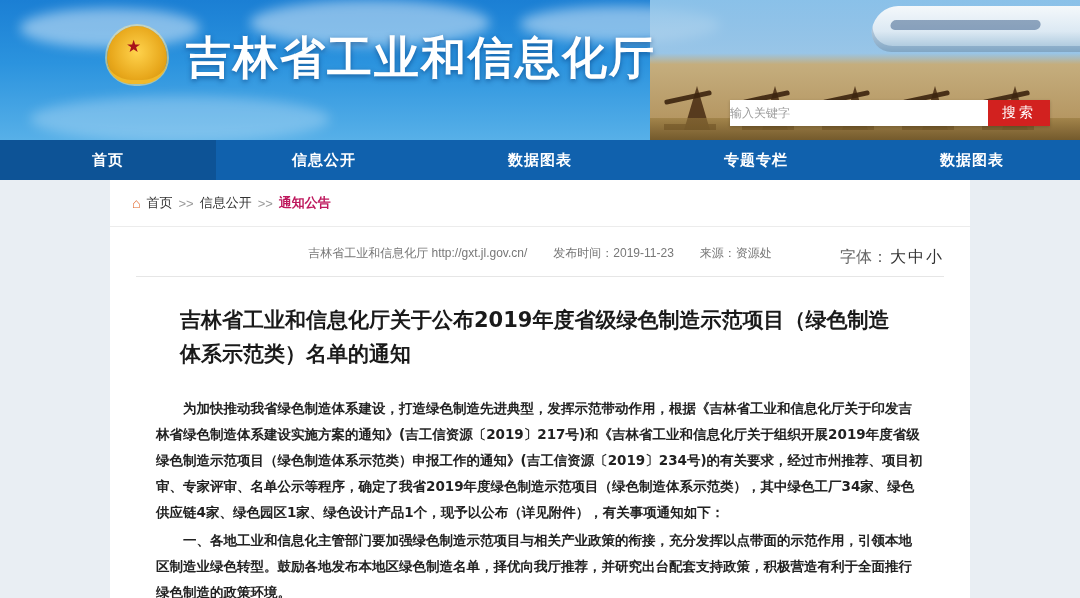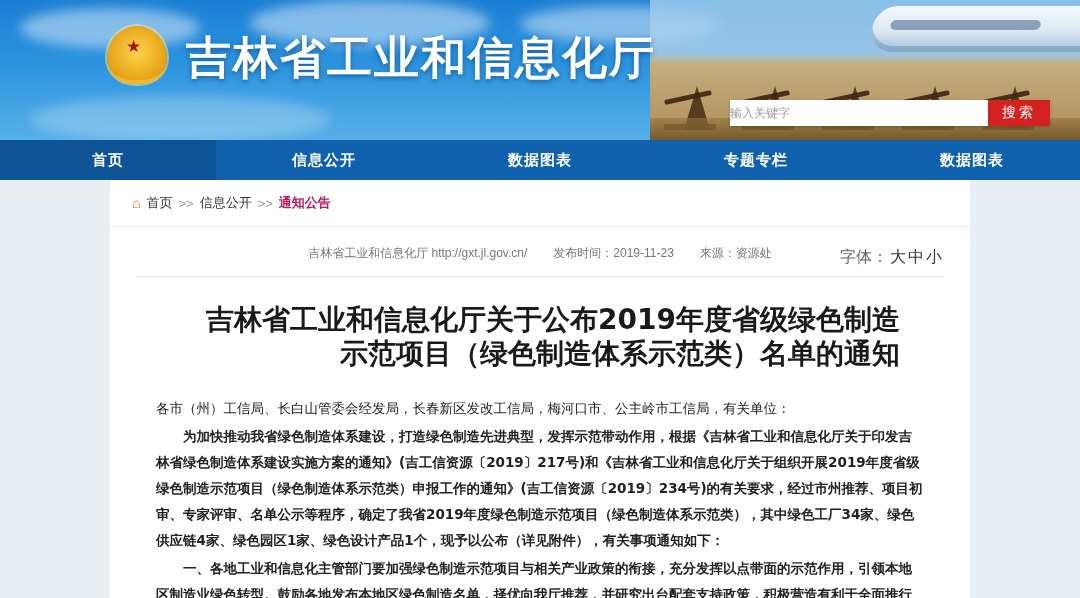--- a/index.html
+++ b/index.html
@@ -129,21 +129,21 @@
     display:flex;align-items:center;justify-content:center;gap:26px;
     padding:18px 0 6px 0;font-size:12px;color:#777;position:relative;
   }
   .meta .src a{color:#777;text-decoration:none;}
   .fontsize{
     position:absolute;right:28px;top:20px;font-size:16px;color:#666;
   }
   .fontsize b{font-weight:normal;color:#333;margin-left:2px;cursor:pointer;}
   .divider{height:1px;background:#e6e6e6;margin:8px 26px 0 26px;}
   h1.doc-title{
-    margin:26px 70px 16px 70px;text-align:right;font-size:28px;line-height:34px;
+    margin:26px 70px 16px 70px;text-align:left;font-size:21px;line-height:34px;
     color:#1a1a1a;font-weight:bold;
     font-family:"DejaVu Sans","Liberation Sans",sans-serif;
   }
   .body-text{
     margin:24px 46px 0 46px;font-size:13.5px;line-height:26px;color:#222;
     font-family:"DejaVu Sans","Liberation Sans",sans-serif;
   }
   .body-text p{margin:0 0 2px 0;}
   .body-text p.indent{text-indent:2em;font-weight:bold;}
 </style>
@@ -230,20 +230,19 @@
       <span class="fontsize">
         <span>字体：</span><b>大</b><b>中</b><b>小</b>
       </span>
     </div>
 
     <div class="divider"></div>
 
     <h1 class="doc-title">吉林省工业和信息化厅关于公布2019年度省级绿色制造示范项目（绿色制造体系示范类）名单的通知</h1>
 
     <div class="body-text">
-      <p>各市（州）工信局、长白山管委会经发局，长春新区发改工信局，梅河口市、公主岭市工信局，有关单位：</p>
       <p class="indent">为加快推动我省绿色制造体系建设，打造绿色制造先进典型，发挥示范带动作用，根据《吉林省工业和信息化厅关于印发吉林省绿色制造体系建设实施方案的通知》(吉工信资源〔2019〕217号)和《吉林省工业和信息化厅关于组织开展2019年度省级绿色制造示范项目（绿色制造体系示范类）申报工作的通知》(吉工信资源〔2019〕234号)的有关要求，经过市州推荐、项目初审、专家评审、名单公示等程序，确定了我省2019年度绿色制造示范项目（绿色制造体系示范类），其中绿色工厂34家、绿色供应链4家、绿色园区1家、绿色设计产品1个，现予以公布（详见附件），有关事项通知如下：</p>
       <p class="indent">一、各地工业和信息化主管部门要加强绿色制造示范项目与相关产业政策的衔接，充分发挥以点带面的示范作用，引领本地区制造业绿色转型。鼓励各地发布本地区绿色制造名单，择优向我厅推荐，并研究出台配套支持政策，积极营造有利于全面推行绿色制造的政策环境。</p>
 
     </div>
 
   </div>
 </div>
 
 </body></html>

